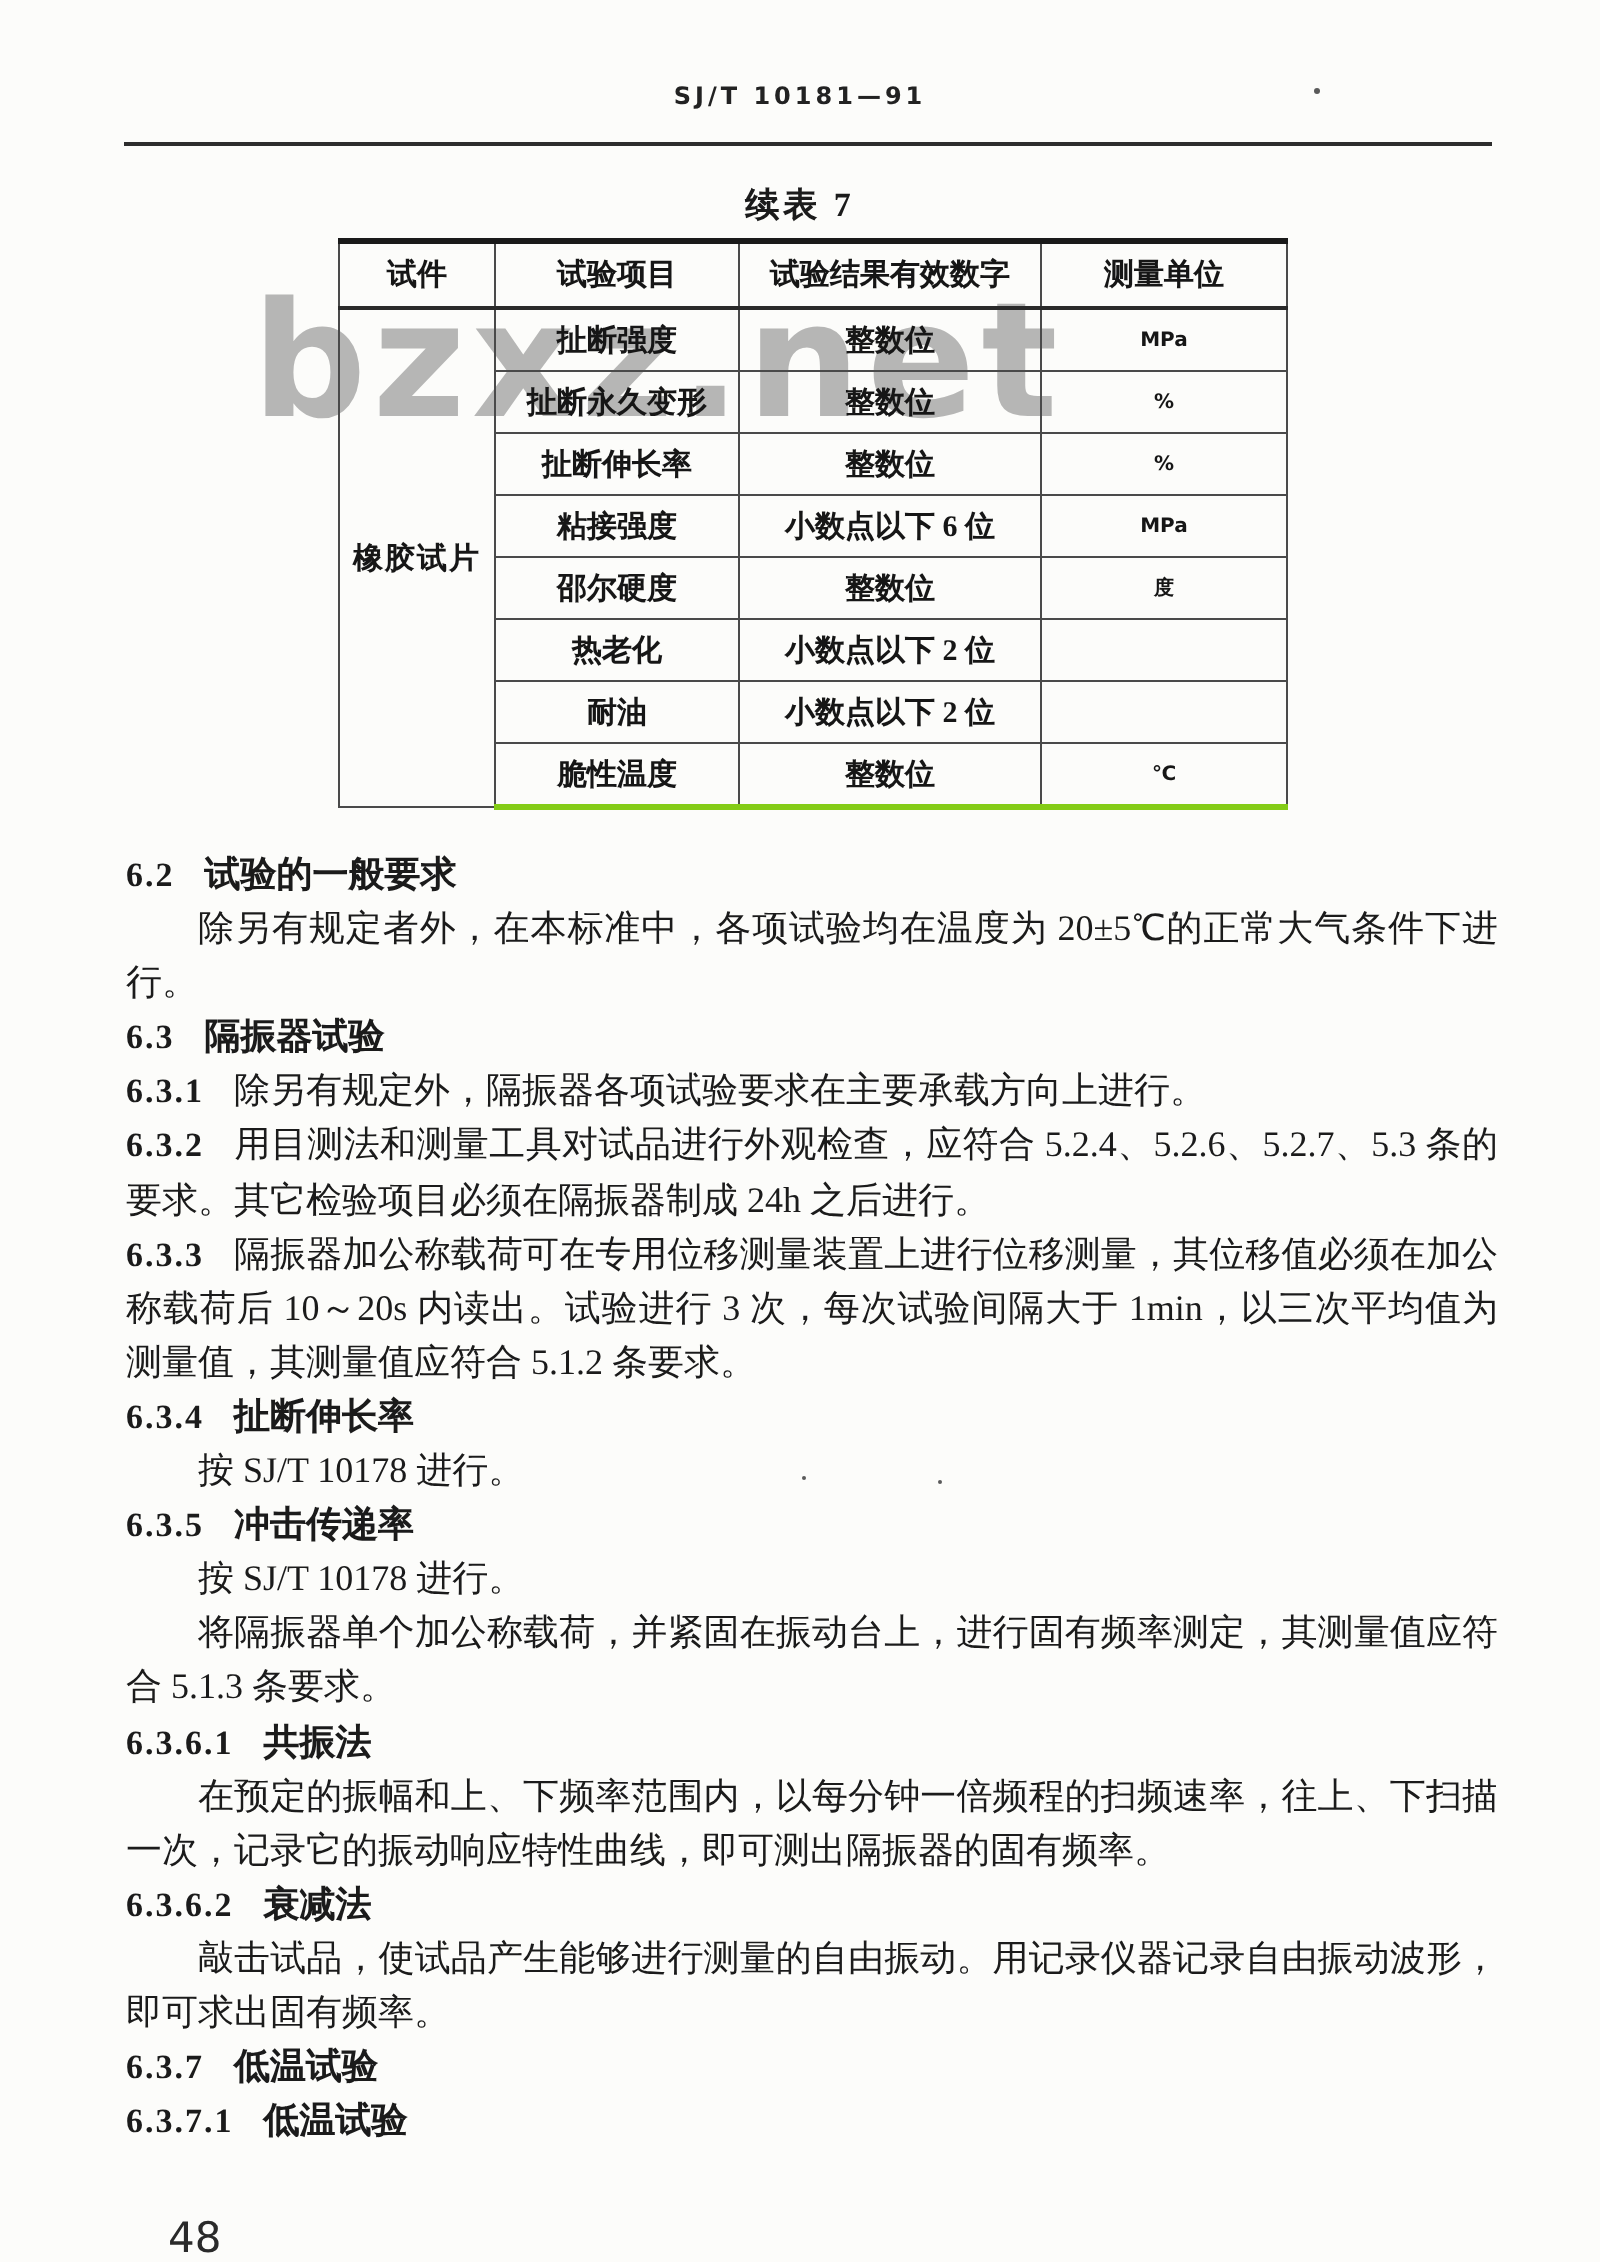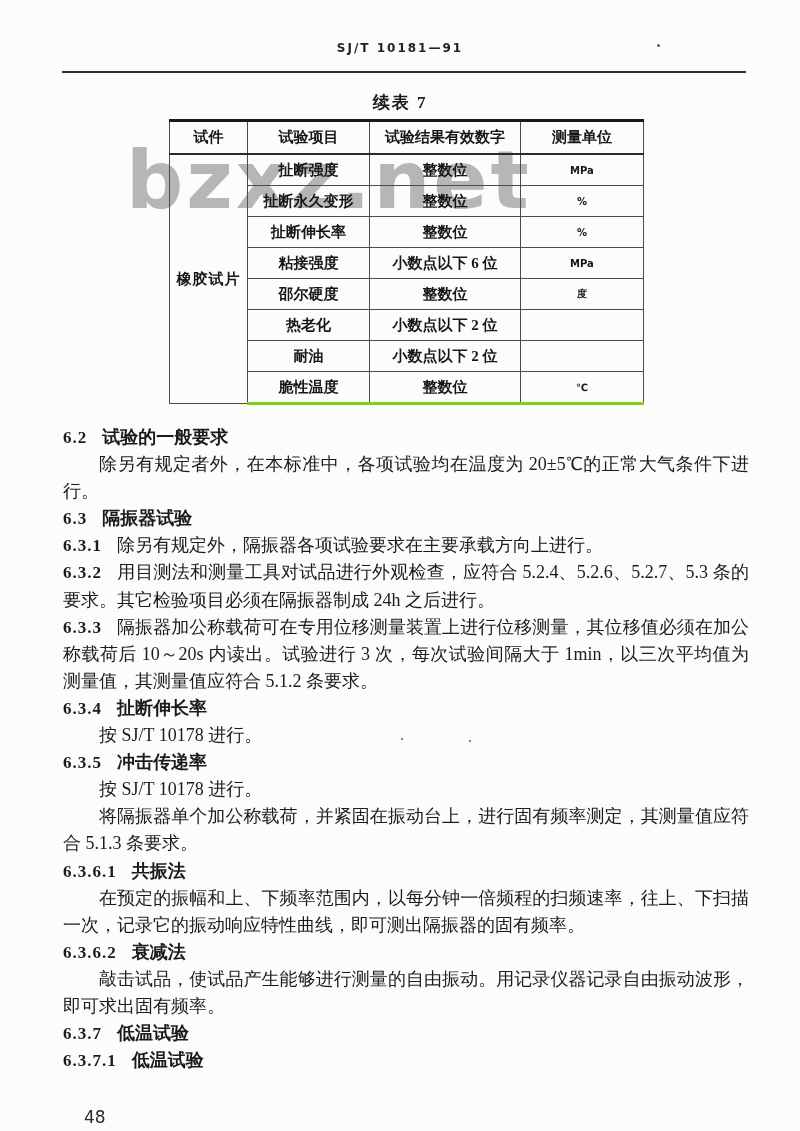--- a/index.html
+++ b/index.html
@@ -108,21 +108,21 @@
     font-family: Liberation Serif, serif;
     font-size: 17px;
   }
   .body-text p.ind { text-indent: 36px; }
 
   
   .page-number {
     position: absolute;
     top: 1107px; left: 84px;
     font-family: "DejaVu Sans", sans-serif;
-    font-size: 17px;
+    font-size: 21px;
     color: #2a2a2a;
   }
 
   
   .speck {
     position: absolute;
     background: #5a5a5a;
     border-radius: 50%;
     width: 3px; height: 3px;
   }

